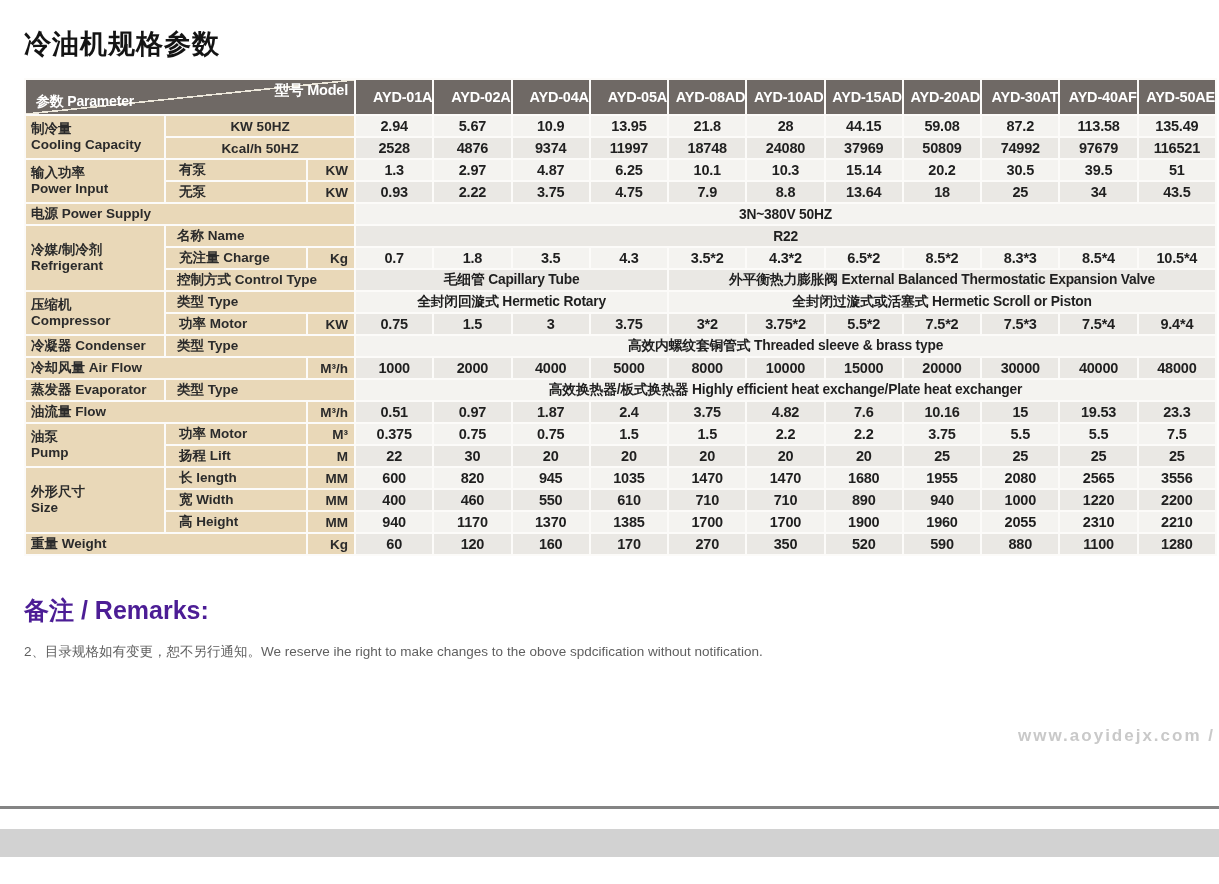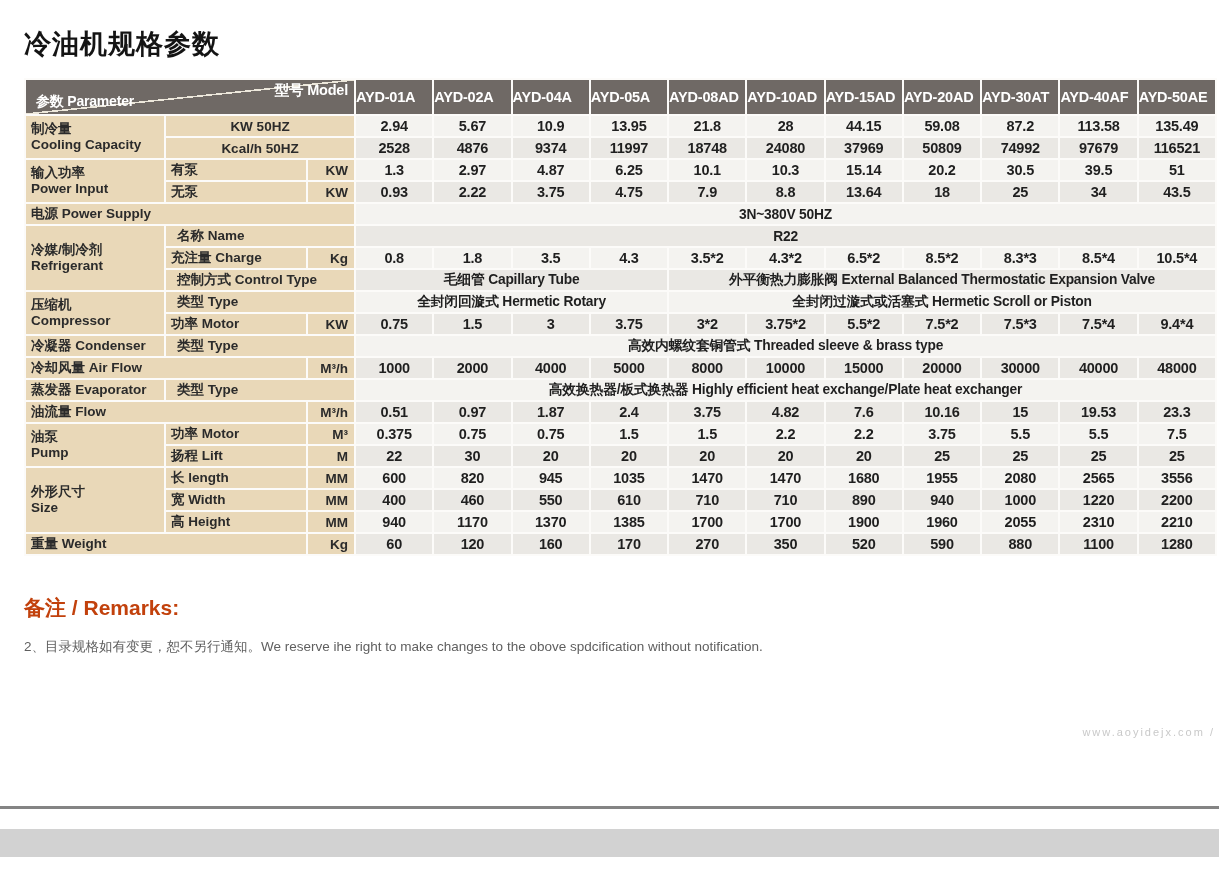--- a/index.html
+++ b/index.html
@@ -29,49 +29,49 @@
     width:1193px;border-collapse:collapse;table-layout:fixed;
     font-size:14px;
   }
   table.spec col.c-g{width:140px;}
   table.spec col.c-s{width:142px;}
   table.spec col.c-u{width:48px;}
   table.spec th,table.spec td{border:2px solid var(--border);overflow:hidden;}
 
   th.model,th.corner{
     background:var(--header-bg);color:#fff;height:36px;
-    font-size:14.5px;font-weight:700;letter-spacing:-0.2px;text-align:left;
+    font-size:14.5px;font-weight:700;letter-spacing:-0.2px;text-align:right;
   }
   th.corner{position:relative;}
   th.corner .diag{
     position:absolute;inset:0;
     background:linear-gradient(to bottom right,transparent 48.8%,rgba(250,245,232,.9) 48.8%,rgba(250,245,232,.9) 51.2%,transparent 51.2%);
   }
   th.corner .tr-label{position:absolute;right:6px;top:1px;font-size:14.5px;font-weight:700;}
   th.corner .bl-label{position:absolute;left:10px;bottom:3px;font-size:14px;font-weight:700;}
 
   td{height:22px;}
   td.g,td.s,td.u,td.su{background:var(--label-bg);font-weight:700;color:#2b2b2b;}
   td.g{padding-left:5px;white-space:pre-line;line-height:1.15;vertical-align:middle;font-size:13.5px;}
-  td.s{padding-left:5px;font-size:13.5px;}
+  td.s{padding-left:13px;font-size:13.5px;}
   td.su{padding-left:11px;font-size:13.5px;}
   td.su.c{text-align:center;padding-left:0;}
   td.u{text-align:right;padding-right:6px;font-size:13.5px;}
   td.val{text-align:center;font-weight:600;font-size:14.5px;color:#1f1f1f;letter-spacing:-0.2px;}
   tr.r-even td.val{background:var(--row-light);}
   tr.r-odd  td.val{background:var(--row-dark);}
   td.sp{font-size:13.8px;font-weight:700;}
 
   .remarks{margin-top:38px;}
-  .remarks-heading{font-size:21px;font-weight:700;color:#c2410c;margin-bottom:14px;}
+  .remarks-heading{font-size:25px;font-weight:700;color:#4c1d95;margin-bottom:14px;}
   .remark-line{font-size:13.5px;color:#5f5f5f;line-height:1.7;font-weight:500;}
 
   .watermark{
     position:absolute;right:4px;top:726px;color:var(--watermark);
-    font-size:11px;letter-spacing:2px;font-weight:400;
+    font-size:17px;letter-spacing:2px;font-weight:700;
   }
   .rule{position:absolute;left:0;top:806px;width:1219px;height:3px;background:var(--rule);}
   .band{position:absolute;left:0;top:829px;width:1219px;height:28px;background:var(--band);}
 </style>
 </head>
 <body>
 
 <div class="page">
 
   <div class="title-row">
@@ -173,21 +173,21 @@
         </tr>
         <tr class="r-odd">
           <td class="g" rowspan="3">冷媒/制冷剂
 Refrigerant</td>
           <td class="su" colspan="2">名称 Name</td>
           <td class="val sp" colspan="11">R22</td>
         </tr>
         <tr class="r-even">
           <td class="s">充注量 Charge</td>
           <td class="u">Kg</td>
-          <td class="val">0.8</td>
+          <td class="val">0.7</td>
           <td class="val">1.8</td>
           <td class="val">3.5</td>
           <td class="val">4.3</td>
           <td class="val">3.5*2</td>
           <td class="val">4.3*2</td>
           <td class="val">6.5*2</td>
           <td class="val">8.5*2</td>
           <td class="val">8.3*3</td>
           <td class="val">8.5*4</td>
           <td class="val">10.5*4</td>

